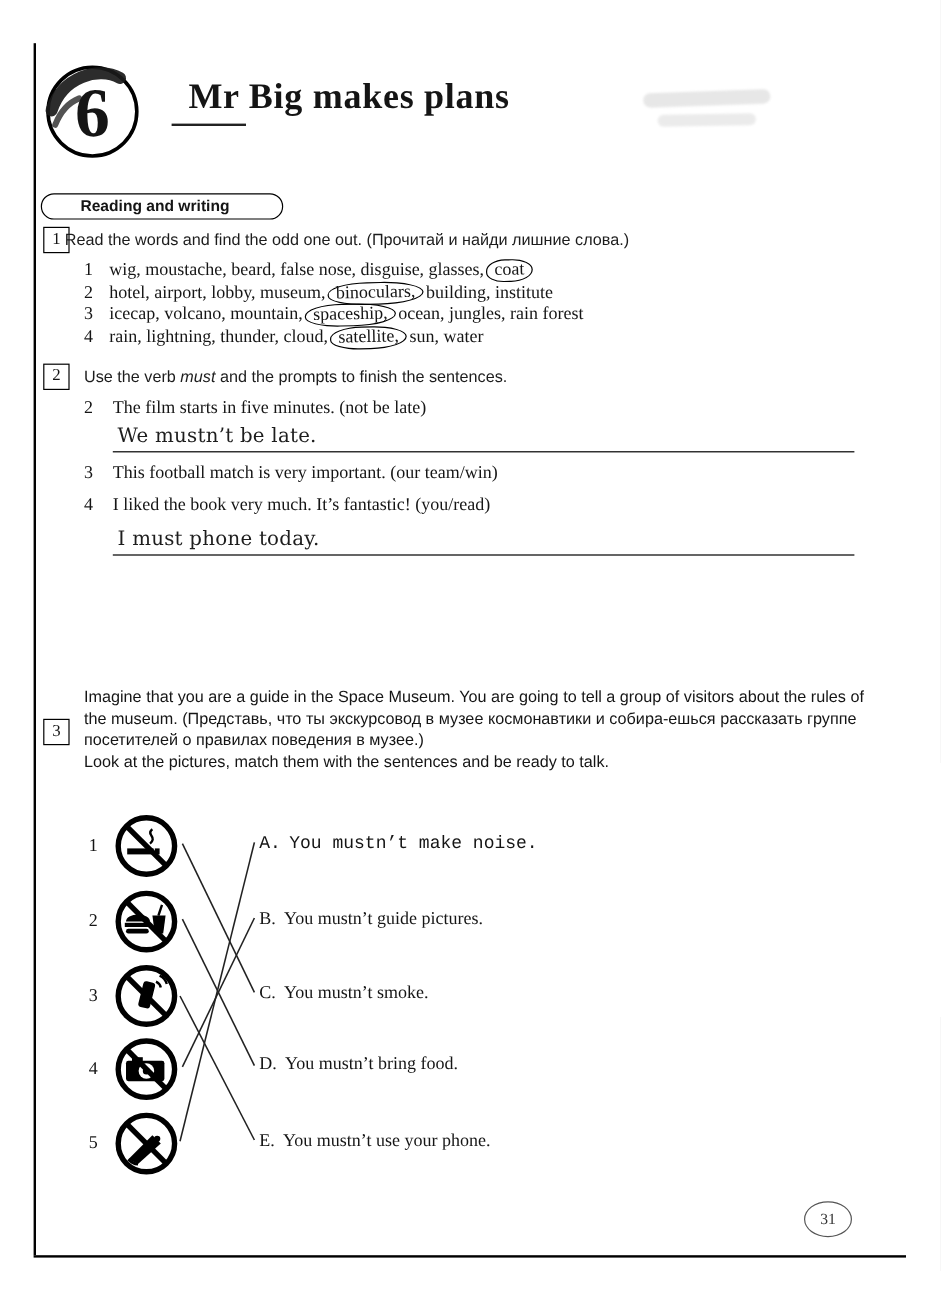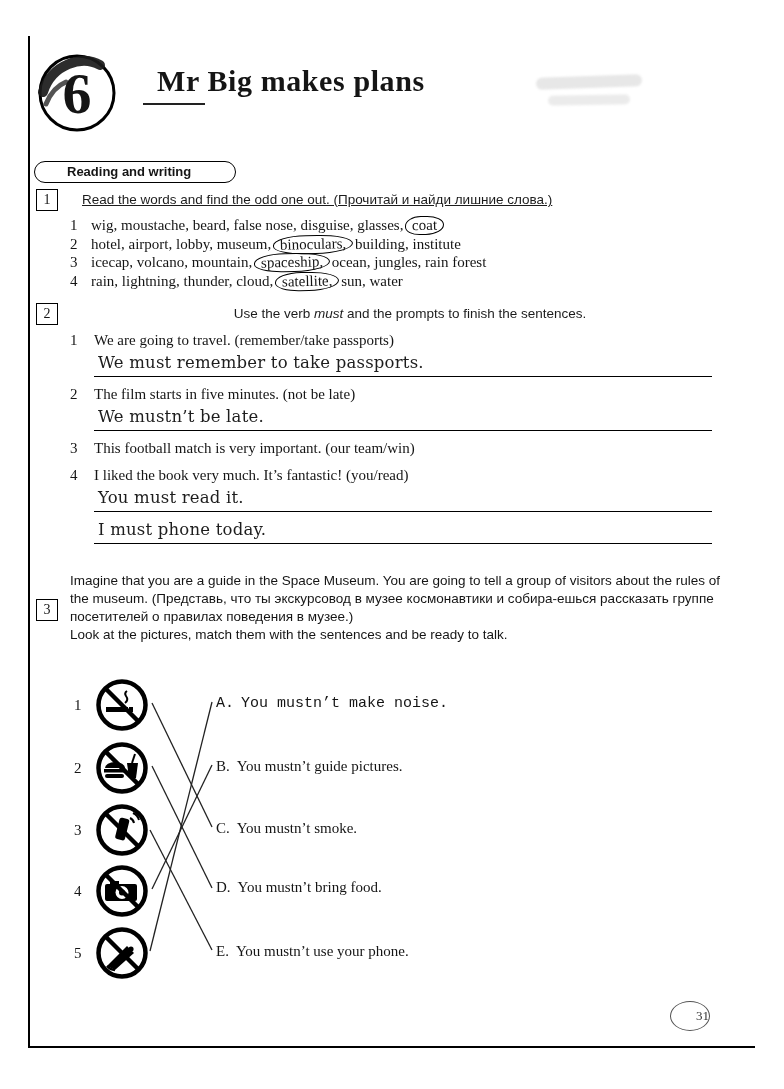--- a/index.html
+++ b/index.html
@@ -60,21 +60,21 @@
   .ex3-instr p { margin:0; font-family:"Liberation Sans", sans-serif; font-size:13.5px; line-height:18px; }
   .pic-num { position:absolute; font-size:15px; }
   .sign-wrap { position:absolute; width:56px; height:56px; }
   .sentence { position:absolute; left:216px; font-size:15px; }
   .sentence .letter { margin-right:7px; }
   .match-lines { position:absolute; left:0; top:0; pointer-events:none; }
 
   
   .page-number { position:absolute; left:670px; top:1001px; width:40px; height:30px;
     box-sizing:border-box; border:1.3px solid #555; border-radius:50%;
-    text-align:right; line-height:28px; font-size:13px; color:#333; }
+    text-align:center; line-height:28px; font-size:13px; color:#333; }
 </style>
 </head>
 <body>
 
 <div class="page">
 
   <div class="rule" style="left:28px; top:36px; width:2px; height:1010px;"></div>
   <div class="rule" style="left:28px; top:1046px; width:727px; height:2px;"></div>
 
   <div class="unit-badge">
@@ -86,21 +86,21 @@
     <span class="unit-number">6</span>
   </div>
   <div class="page-title">Mr Big makes plans</div>
   <div class="title-underline"></div>
   <div class="smudge s1"></div>
   <div class="smudge s2"></div>
 
   <div class="section-label">Reading and writing</div>
 
   <div class="ex-box" style="left:36px; top:189px;">1</div>
-  <div class="instr" style="left:82px; top:191px; width:680px;text-decoration:underline;">Read the words and find the odd one out. (Прочитай и найди лишние слова.)</div>
+  <div class="instr" style="left:54px; top:191px; width:680px;">Read the words and find the odd one out. (Прочитай и найди лишние слова.)</div>
 
   <div class="word-list">
     <div class="word-row">
       <span class="word-num">1</span>
       <span><span>wig, moustache, beard, false nose, disguise, glasses,</span>
         <span class="circled">coat</span>
         <span></span></span>
     </div>
     <div class="word-row">
       <span class="word-num">2</span>
@@ -116,37 +116,32 @@
     </div>
     <div class="word-row">
       <span class="word-num">4</span>
       <span><span>rain, lightning, thunder, cloud,</span>
         <span class="circled">satellite,</span>
         <span>sun, water</span></span>
     </div>
   </div>
 
   <div class="ex-box" style="left:36px; top:303px;">2</div>
-  <div class="instr" style="left:70px; top:305px; width:680px;text-align:center;"><span>Use the verb </span><i>must</i><span> and the prompts to finish the sentences.</span></div>
+  <div class="instr" style="left:70px; top:305px; width:680px;"><span>Use the verb </span><i>must</i><span> and the prompts to finish the sentences.</span></div>
 
   <div class="ex2-items">
-    <div class="ex2-item">
-      <div class="ex2-prompt"><span class="ex2-num">1</span><span>We are going to travel. (remember/take passports)</span></div>
-      <div class="ex2-answer"><span class="handwriting">We must remember to take passports.</span></div>
-    </div>
     <div class="ex2-item">
       <div class="ex2-prompt"><span class="ex2-num">2</span><span>The film starts in five minutes. (not be late)</span></div>
       <div class="ex2-answer"><span class="handwriting">We mustn’t be late.</span></div>
     </div>
     <div class="ex2-item">
       <div class="ex2-prompt"><span class="ex2-num">3</span><span>This football match is very important. (our team/win)</span></div>
     </div>
     <div class="ex2-item">
       <div class="ex2-prompt"><span class="ex2-num">4</span><span>I liked the book very much. It’s fantastic! (you/read)</span></div>
-      <div class="ex2-answer"><span class="handwriting">You must read it.</span></div>
     </div>
     <div class="ex2-item">
       <div class="ex2-answer"><span class="handwriting">I must phone today.</span></div>
     </div>
   </div>
 
   <div class="ex-box" style="left:36px; top:599px;">3</div>
   <div class="ex3-instr">
     <p>Imagine that you are a guide in the Space Museum. You are going to tell a group of visitors about the rules of the museum. (Представь, что ты экскурсовод в музее космонавтики и собира-ешься рассказать группе посетителей о правилах поведения в музее.)</p>
     <p>Look at the pictures, match them with the sentences and be ready to talk.</p>

